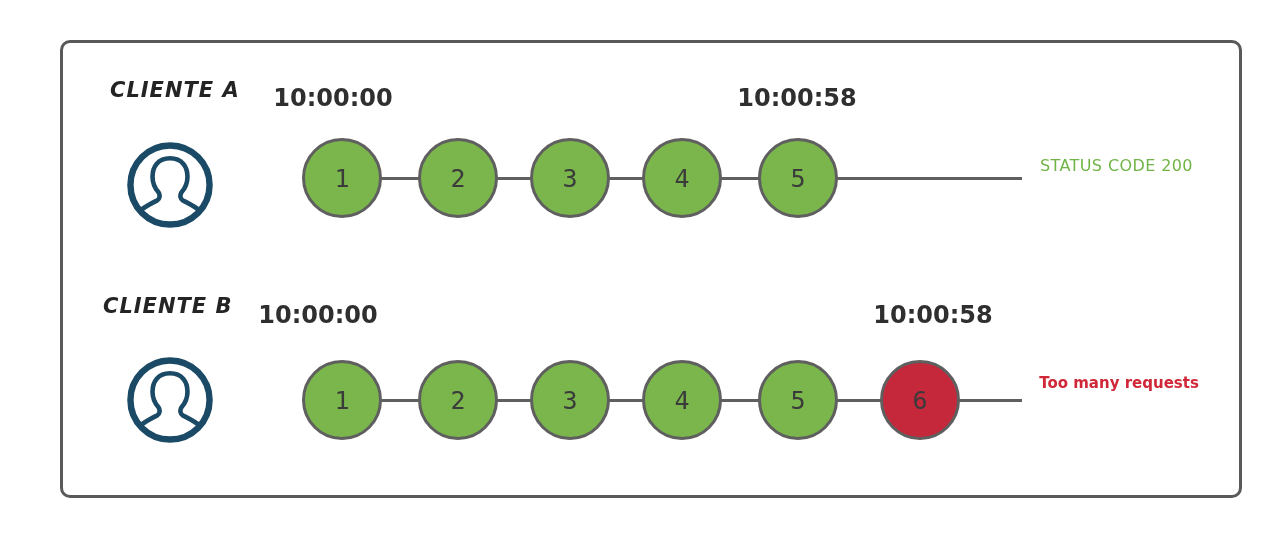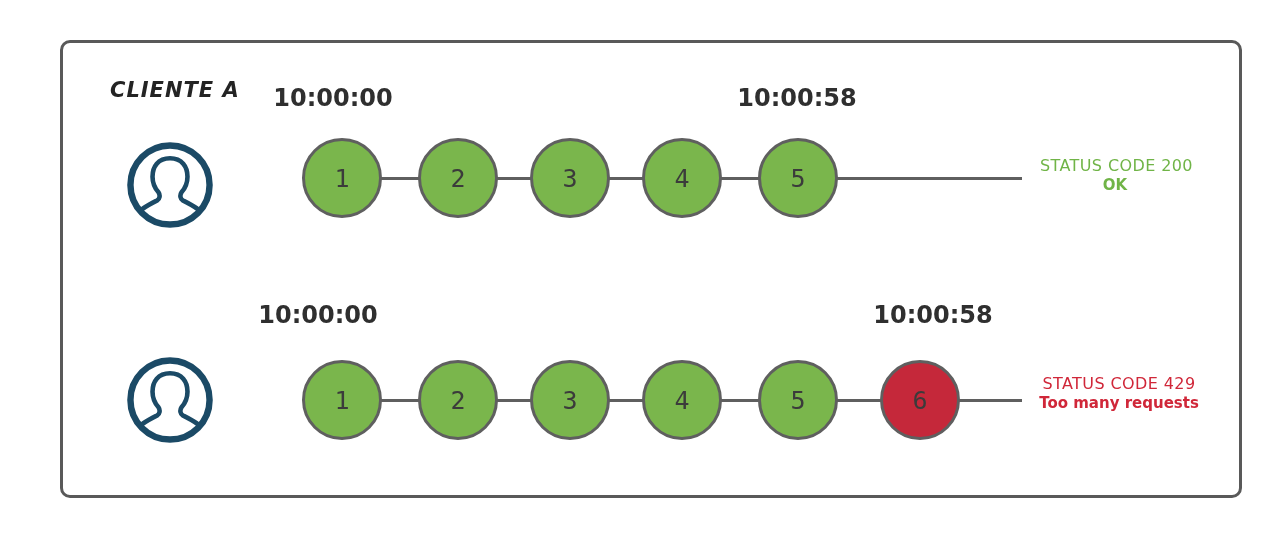--- a/index.html
+++ b/index.html
@@ -85,23 +85,23 @@
   </div>
   <div class="circle ok" style="left:642px;top:138px">
     <span>4</span>
   </div>
   <div class="circle ok" style="left:758px;top:138px">
     <span>5</span>
   </div>
 
   <div class="status ok-status" style="left:1028px;top:156px;width:150px">
     <span class="code">STATUS CODE 200</span>
-    <span class="msg">OK</span>
   </div>
 
+  <div class="client-label" style="left:103px;top:294px">CLIENTE B</div>
 
   <div class="avatar" style="left:124px;top:354px">
     <svg viewBox="0 0 100 100" aria-hidden="true">
       <defs>
           <clipPath id="avB">
             <circle cx="50" cy="50" r="43"></circle>
           </clipPath>
         </defs>
       <g clip-path="url(#avB)">
         <path class="av-person" d="M50 21 C 63 21 69 30 69 41 C 69 48 66 54 62.5 58 C 60.5 61 61 65 64 66.8 C 74 72 84 77 90 86 L 90 104 L 10 104 L 10 86 C 16 77 26 72 36 66.8 C 39 65 39.5 61 37.5 58 C 34 54 31 48 31 41 C 31 30 37 21 50 21 Z"></path>
@@ -128,16 +128,15 @@
     <span>4</span>
   </div>
   <div class="circle ok" style="left:758px;top:360px">
     <span>5</span>
   </div>
   <div class="circle error" style="left:880px;top:360px">
     <span>6</span>
   </div>
 
   <div class="status err-status" style="left:1022px;top:374px;width:170px">
-    <span class="code">STATUS CODE 429</span>
     <span class="msg">Too many requests</span>
   </div>
 </div>
 
 </body></html>

